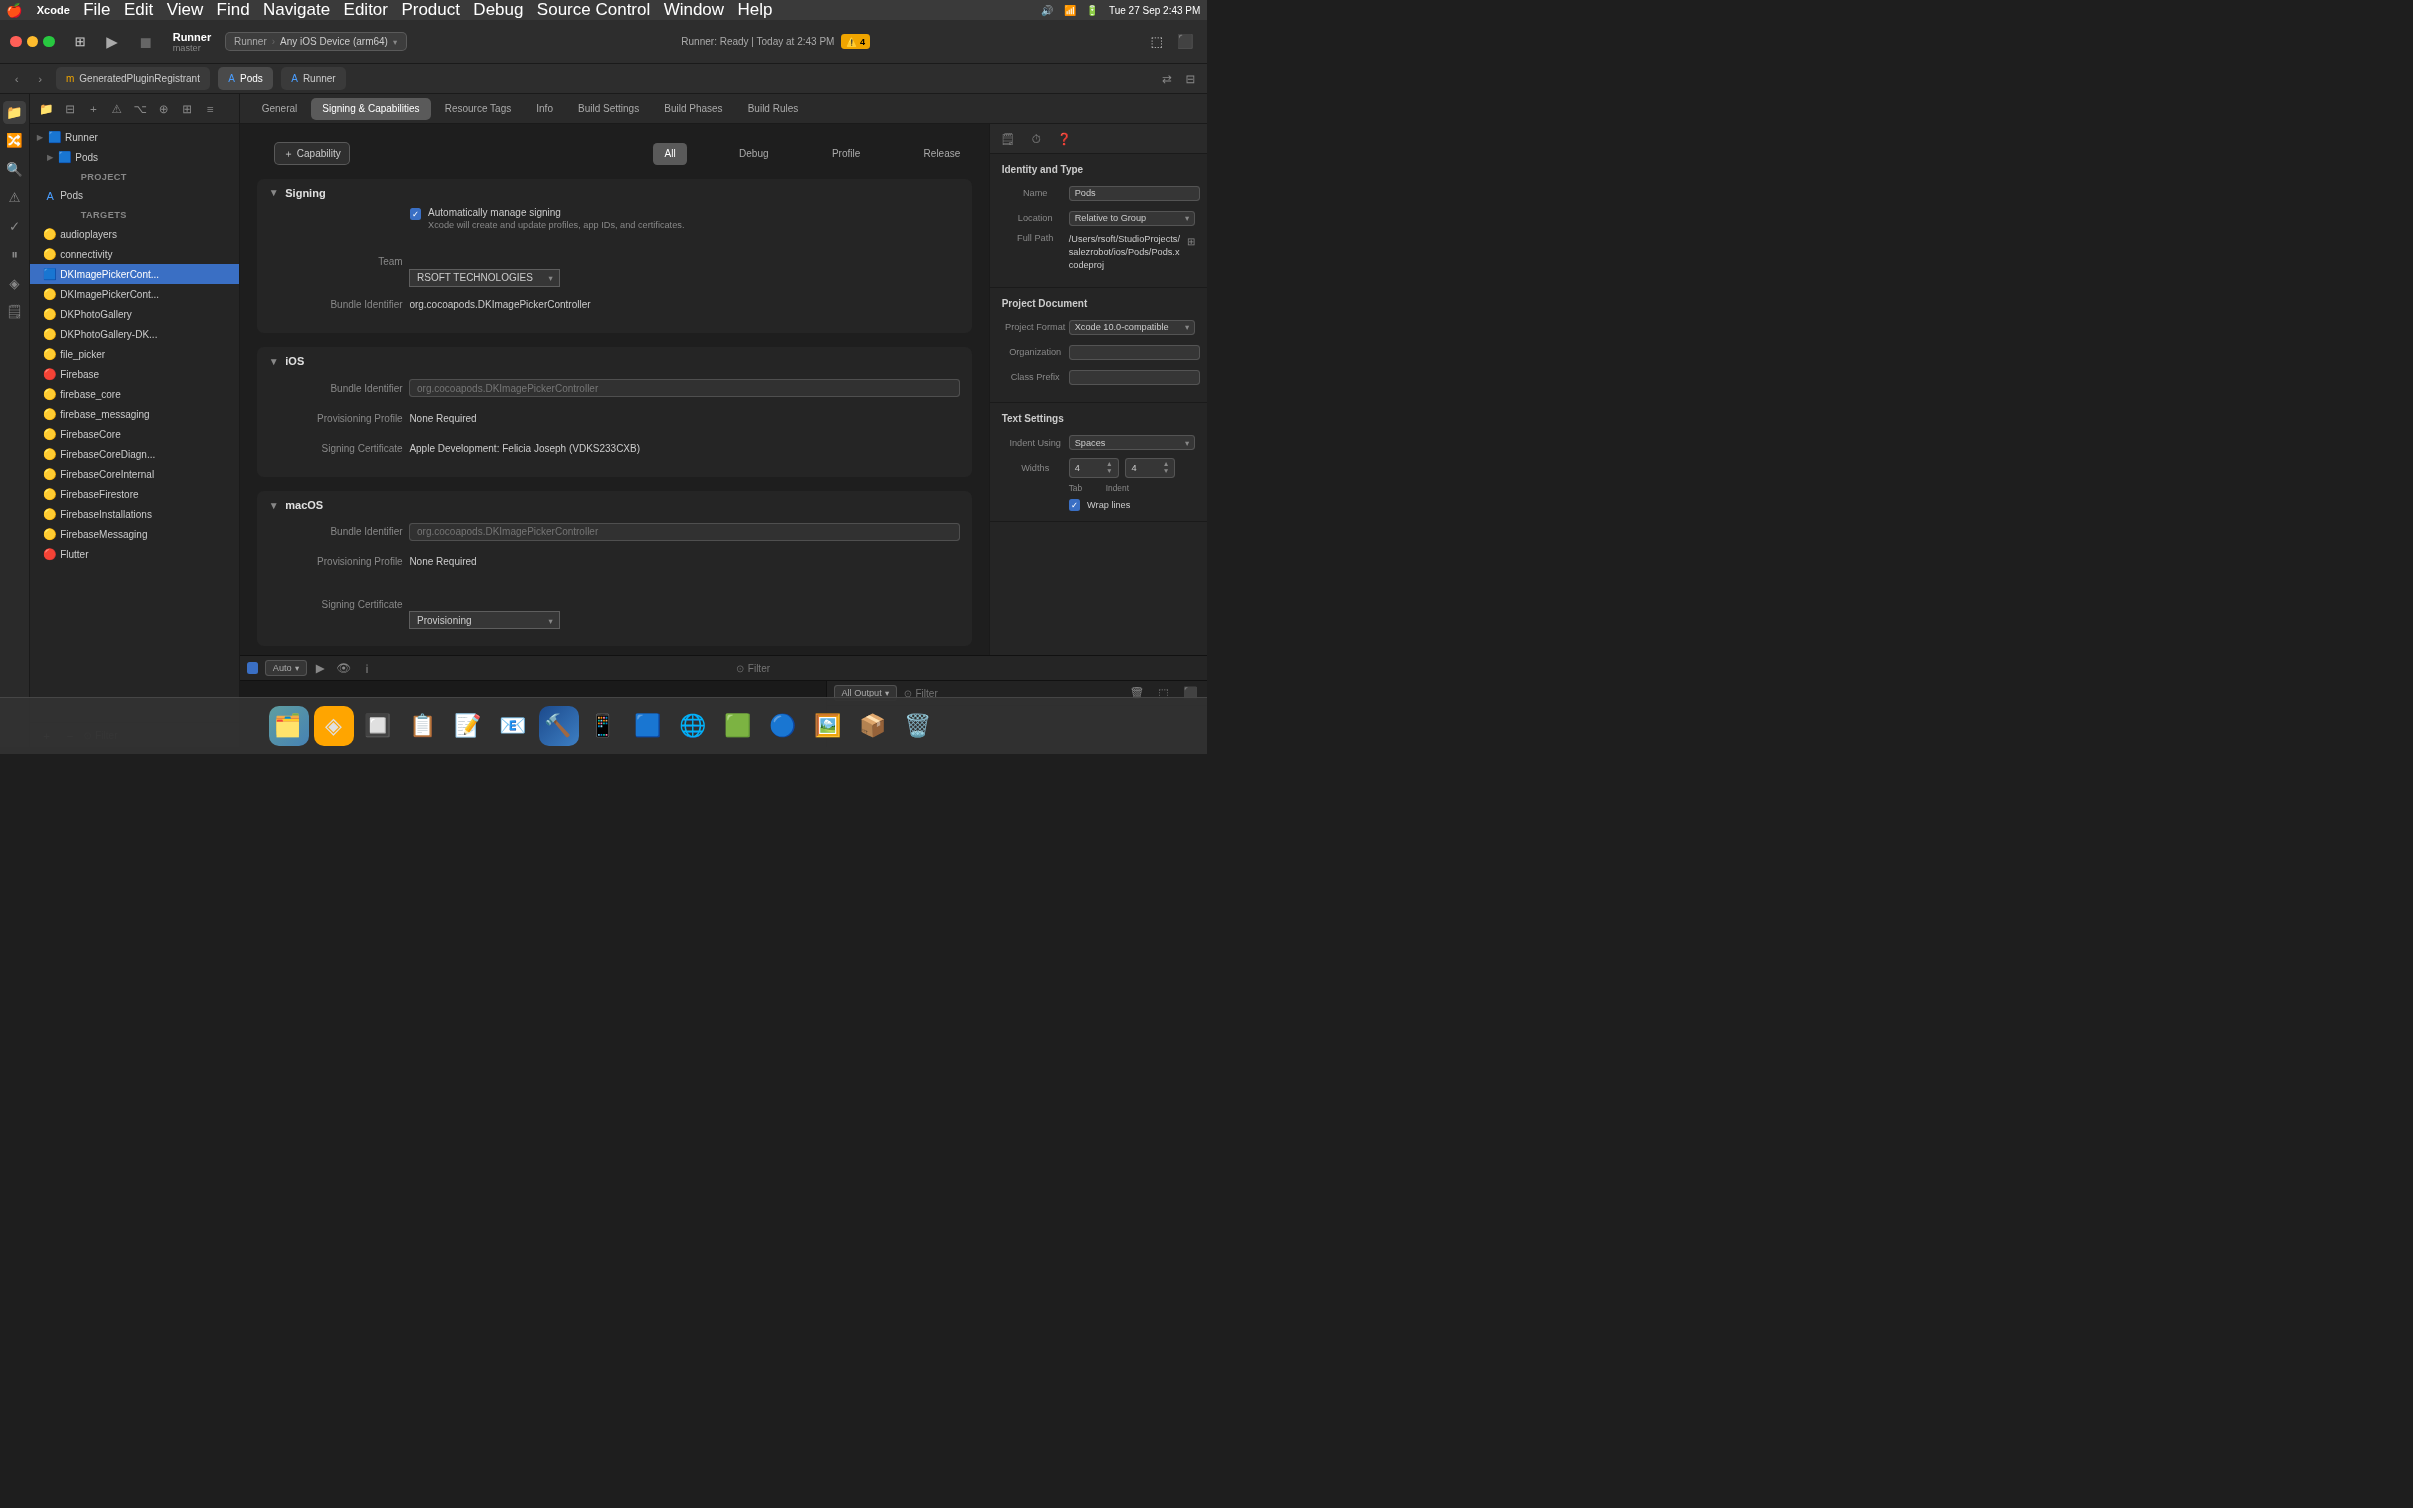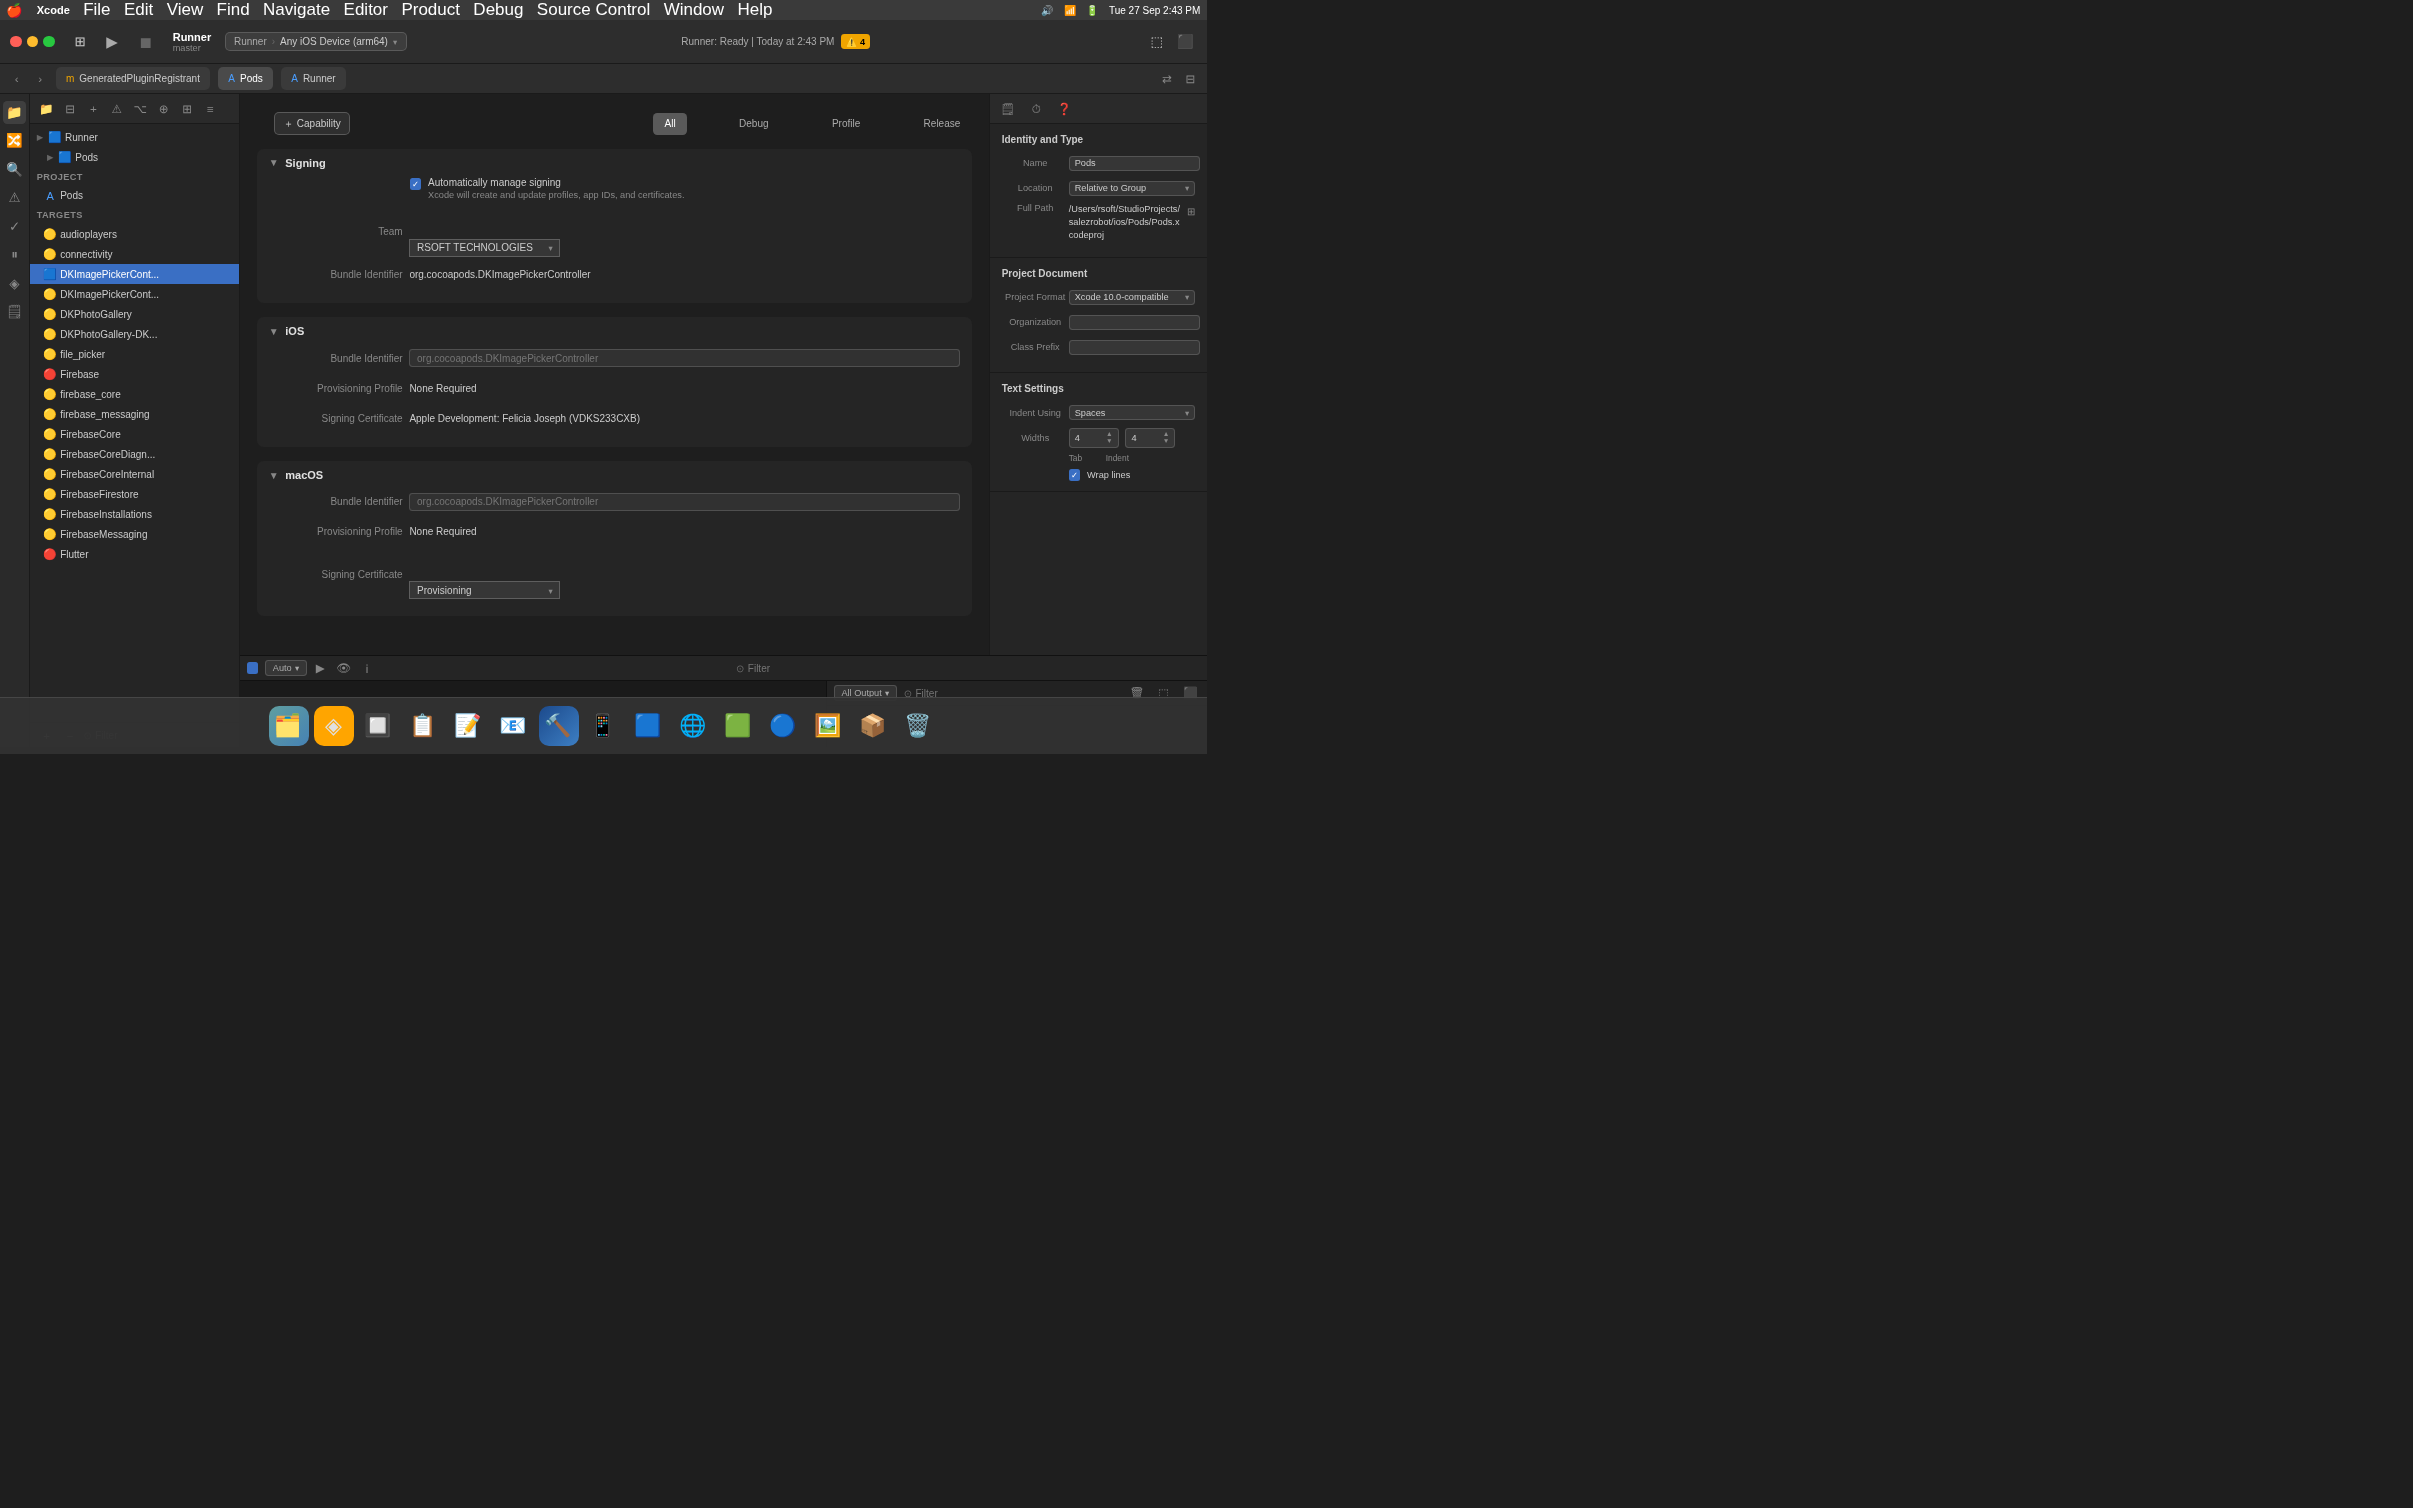--- a/index.html
+++ b/index.html
@@ -152,20 +152,21 @@
     .tree-item .chevron { font-size: 8.4px; color: #666; margin-right: 1.7px; }
     .section-header {
       height: 18.4px;
       display: flex; align-items: center;
       padding: 0 6.7px;
       font-size: 9.2px;
       font-weight: 600;
       color: #888;
       text-transform: uppercase;
       letter-spacing: 0.4px;
+      margin-left: 44px;
     }
     .nav-footer {
       height: 25px;
       background: #2a2a2a;
       border-top: 0.8px solid #1a1a1a;
       display: flex;
       align-items: center;
       padding: 0 6.7px;
       gap: 3.4px;
     }
@@ -786,20 +787,29 @@
       <button class="nav-icon-btn">−</button>
       <div style="display:flex; align-items:center; gap:3.4px; flex:1;">
         <span style="color:#666; font-size:10px;">⊙</span>
         <input class="filter-input" placeholder="Filter" style="">
       </div>
     </div>
   </div>
 
   <div class="editor-area">
 
+    <div class="settings-tabs">
+      <button class="settings-tab">General</button>
+      <button class="settings-tab active">Signing &amp; Capabilities</button>
+      <button class="settings-tab">Resource Tags</button>
+      <button class="settings-tab">Info</button>
+      <button class="settings-tab">Build Settings</button>
+      <button class="settings-tab">Build Phases</button>
+      <button class="settings-tab">Build Rules</button>
+    </div>
 
     <div class="content-area">
       <div class="editor-content">
 
         <div style="padding: 8.4px 17px 3.4px; display:flex; align-items: center; justify-content: space-between;">
           <button class="add-capability">
             <span>＋</span>
             <span>Capability</span>
           </button>
 

